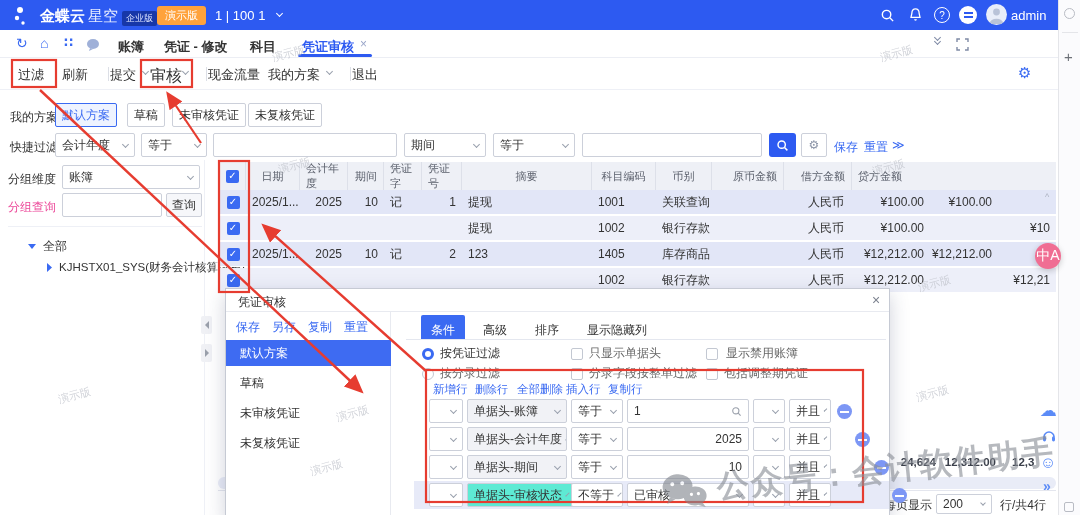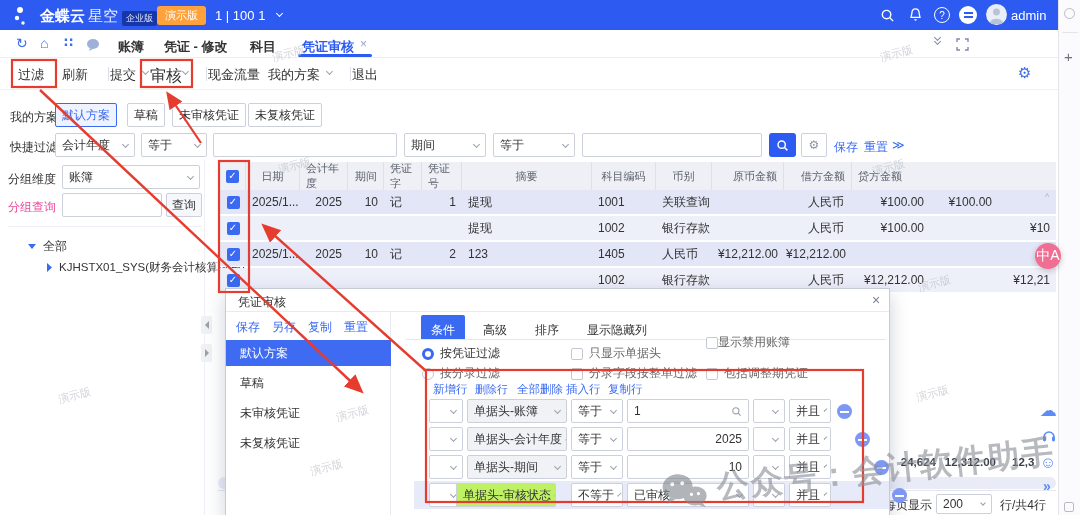--- a/index.html
+++ b/index.html
@@ -227,20 +227,21 @@
   <div class="tc c0">
       <span class="cb">✓</span>
     </div>
   <div class="tc c1">2025/1...</div>
   <div class="tc c2">2025</div>
   <div class="tc c3">10</div>
   <div class="tc c4">记</div>
   <div class="tc c5">2</div>
   <div class="tc c6">123</div>
   <div class="tc c7">1405</div>
+  <div class="tc c8">库存商品</div>
   <div class="tc c9">人民币</div>
   <div class="tc c10">¥12,212.00</div>
   <div class="tc c11">¥12,212.00</div>
   <div class="tc c12"></div>
 </div>
 <div class="trow" style="top:268px;background:#edeff9;border-bottom:1px solid #fff">
   <div class="tc c0">
       <span class="cb">✓</span>
     </div>
   <div class="tc c1"></div>
@@ -319,21 +320,21 @@
       <span style="color:#666">按分录过滤</span>
     </div>
   <div class="abs flex" style="left:345px;top:56px;gap:6px">
       <span class="cb-empty"></span>
       <span style="color:#666">只显示单据头</span>
     </div>
   <div class="abs flex" style="left:345px;top:76px;gap:6px">
       <span class="cb-empty"></span>
       <span style="color:#666">分录字段按整单过滤</span>
     </div>
-  <div class="abs flex" style="left:480px;top:45px;gap:0">
+  <div class="abs flex" style="left:480px;top:56px;gap:8px">
       <span class="cb-empty"></span>
       <span style="color:#666">显示禁用账簿</span>
     </div>
   <div class="abs flex" style="left:480px;top:76px;gap:6px">
       <span class="cb-empty"></span>
       <span style="color:#666">包括调整期凭证</span>
     </div>
   
   <span class="abs link" style="left:207px;top:93px;font-size:11.5px">新增行</span>
   <span class="abs link" style="left:249px;top:93px;font-size:11px">删除行</span>
@@ -429,21 +430,21 @@
       <span>并且</span>
       <span class="spacer"></span>
       <i class="chev sm"></i>
     </div>
   <span class="abs minus" style="left:611px;top:171px"></span>
   
   <div class="abs box" style="left:203px;top:194px;width:34px;height:24px">
       <span class="spacer"></span>
       <i class="chev"></i>
     </div>
-  <div class="abs box" style="left:230px;top:194px;width:100px;height:24px;background:#bef264">
+  <div class="abs box" style="left:241px;top:194px;width:108px;height:24px;background:#5eead4">
       <span>单据头-审核状态</span>
       <span class="spacer"></span>
       <i class="chev"></i>
     </div>
   <div class="abs box" style="left:345px;top:194px;width:52px;height:24px">
       <span>不等于</span>
       <span class="spacer"></span>
       <i class="chev"></i>
     </div>
   <div class="abs box" style="left:401px;top:194px;width:122px;height:24px">

